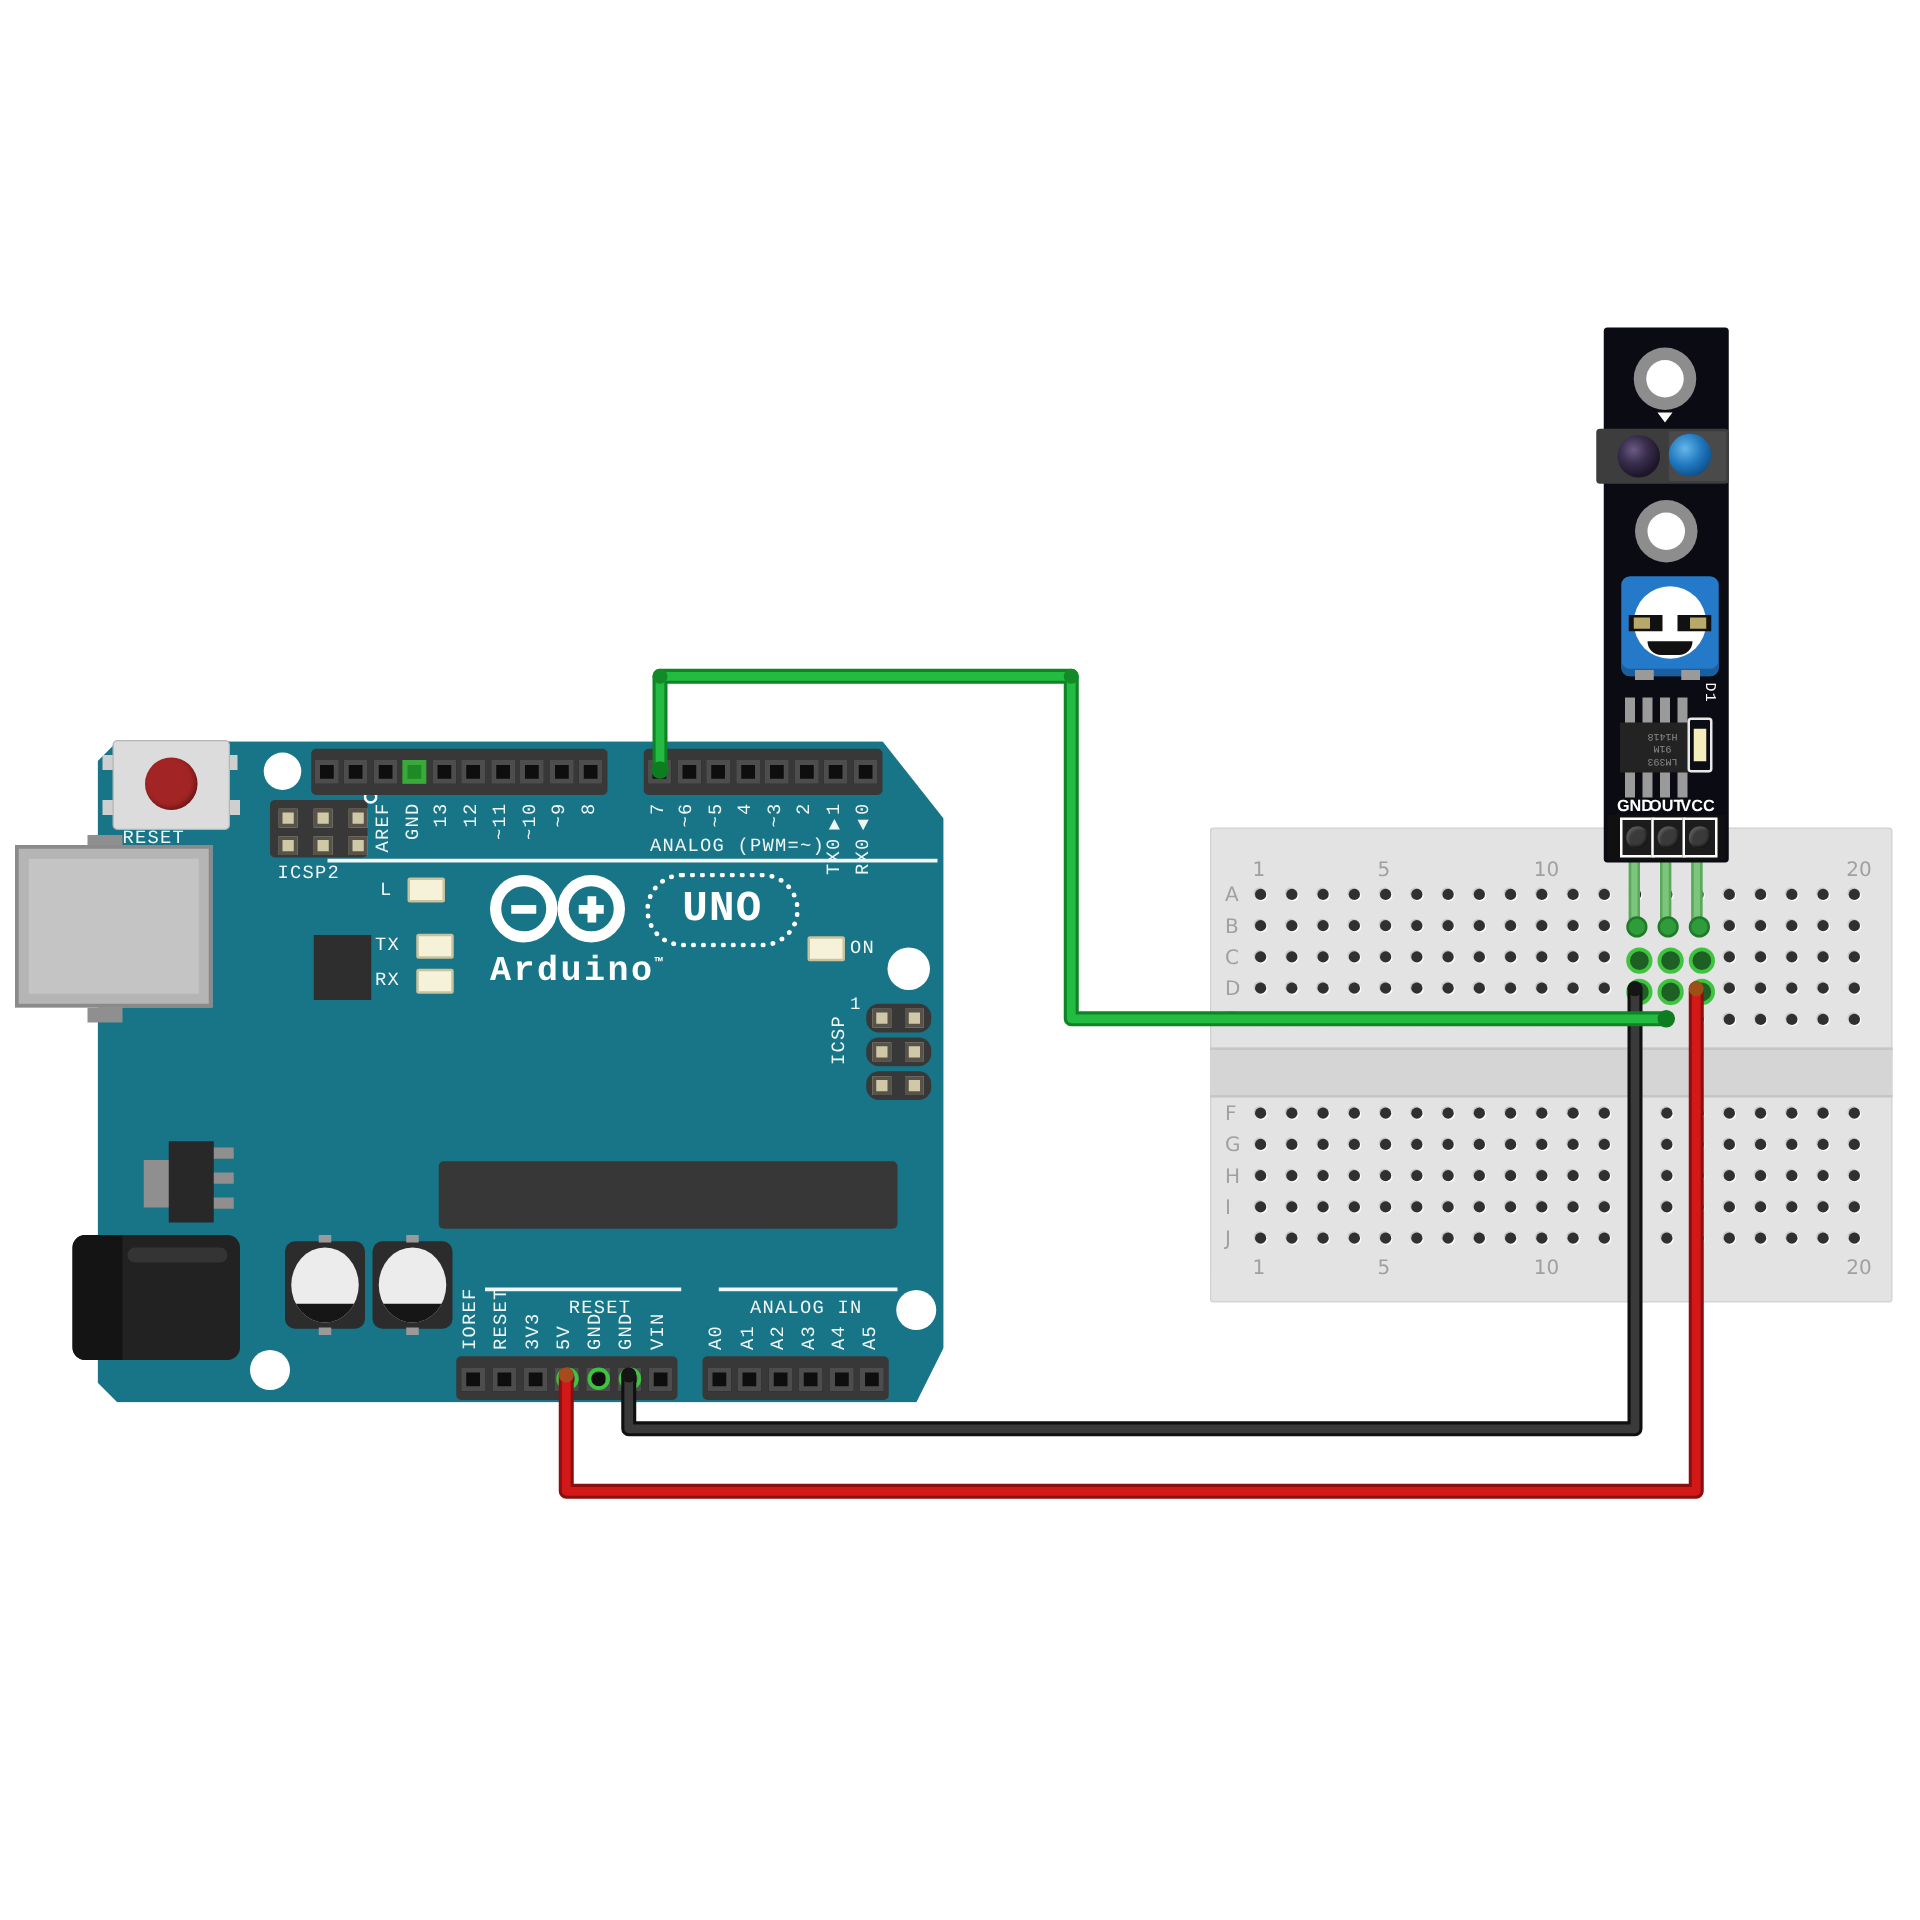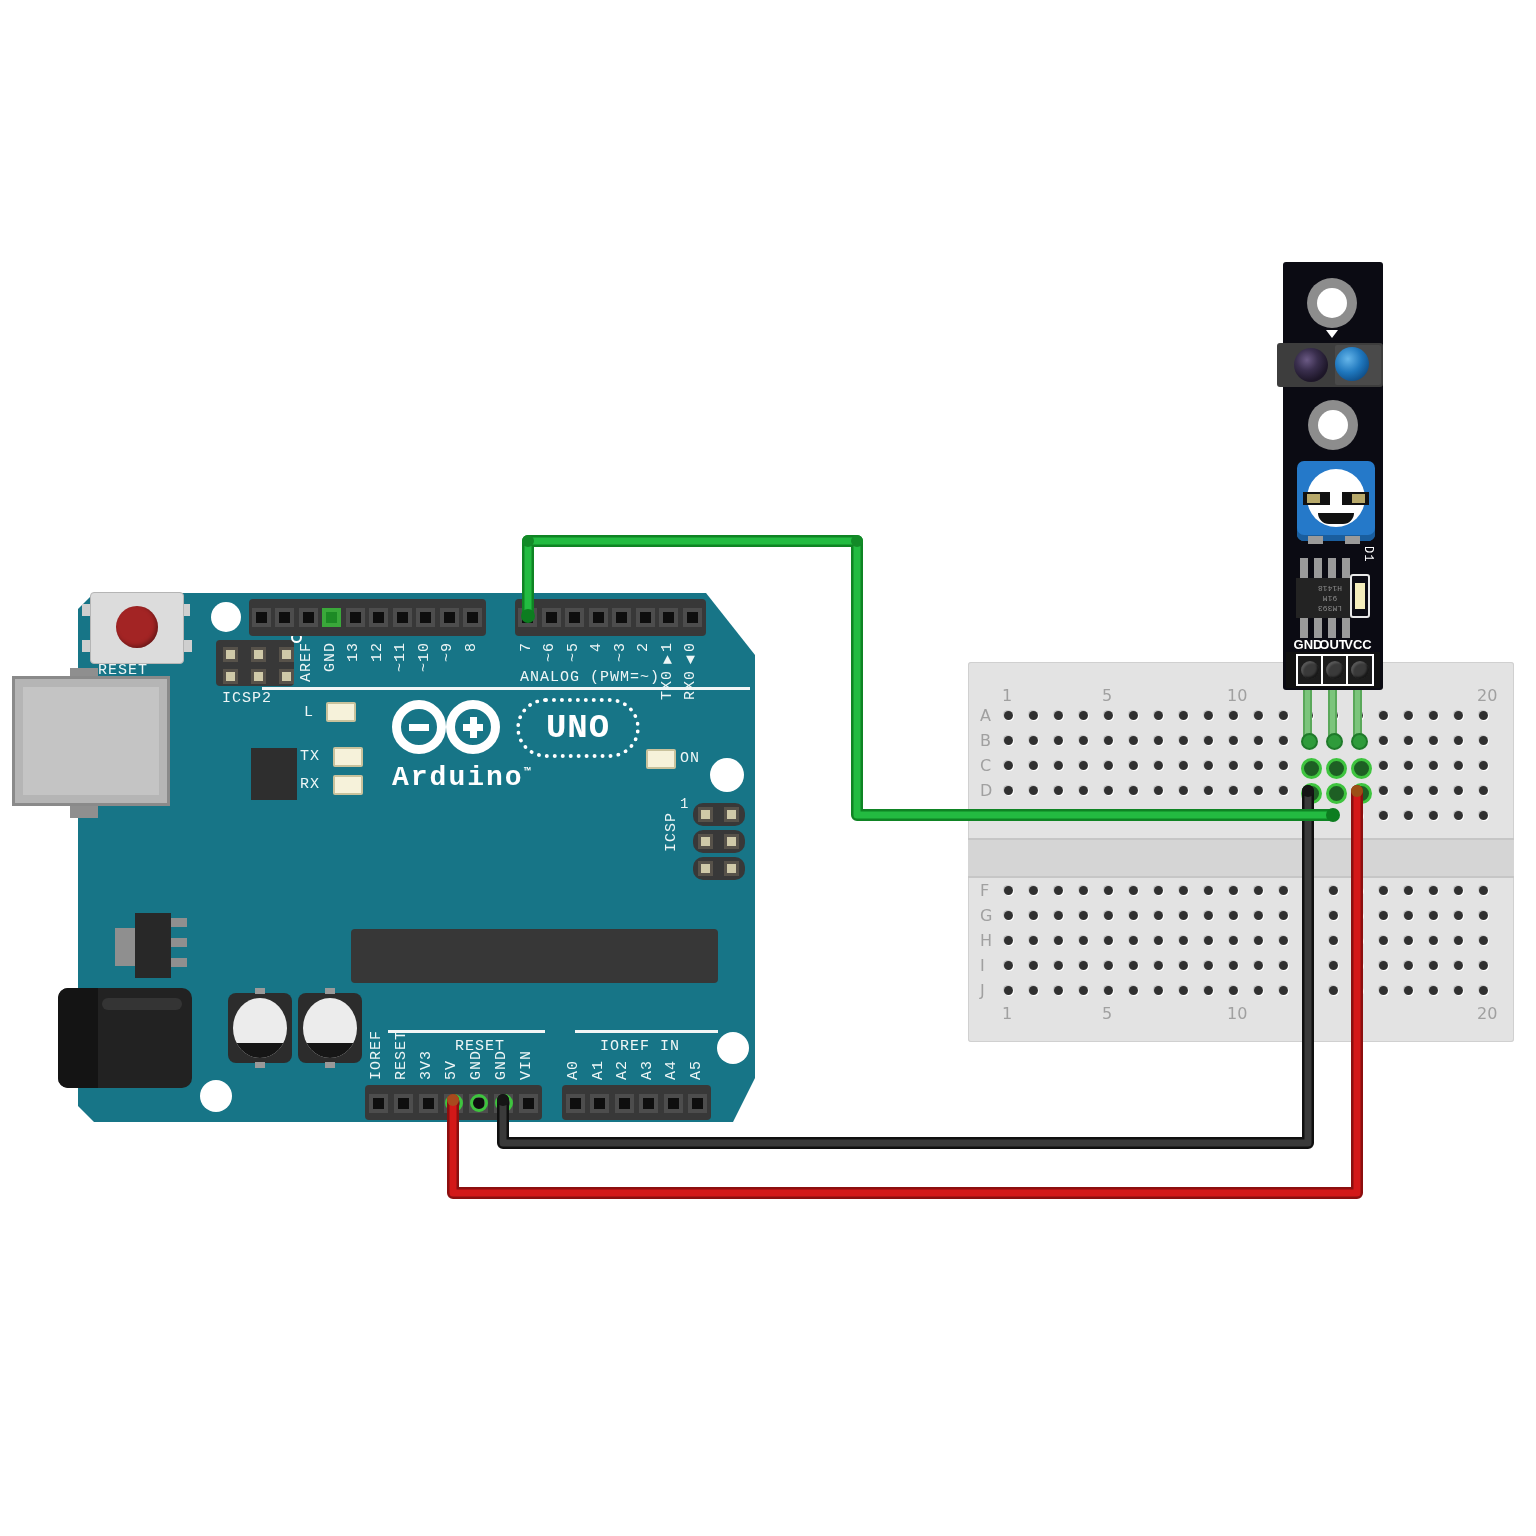--- a/index.html
+++ b/index.html
@@ -138,21 +138,21 @@
   </div>
   <div class="abs" style="left:298px;top:993px;width:64px;height:70px;background:#2c2c2c;border-radius:8px;">
     <div class="cap-disc"></div>
     <div class="abs" style="left:27px;top:-5px;width:10px;height:6px;background:#9a9a9a;"></div>
     <div class="abs" style="left:27px;top:69px;width:10px;height:6px;background:#9a9a9a;"></div>
   </div>
 
   <div class="abs white-line" style="left:388px;top:1030px;width:157px;"></div>
   <div class="abs white-line" style="left:575px;top:1030px;width:143px;"></div>
   <div class="abs board-label" style="left:455px;top:1038px;">RESET</div>
-  <div class="abs board-label" style="left:600px;top:1038px;">IOREF IN</div>
+  <div class="abs board-label" style="left:600px;top:1038px;">ANALOG IN</div>
 
   <div class="abs header-strip" style="left:365px;top:1085px;width:177px;height:35px;"></div>
   <div class="abs header-strip" style="left:562px;top:1085px;width:149px;height:35px;"></div>
 
   <div id="pins-layer" class="abs" style="left:0;top:0;width:1536px;height:1536px;">
       <div class="pin-sq" style="left:251.5px;top:608px;"></div>
       <div class="pin-sq" style="left:275px;top:608px;"></div>
       <div class="pin-sq" style="left:298.5px;top:608px;"></div>
       <div class="vlabel" style="left: 299px; top: 642px;"><span>AREF</span></div>
       <div class="pin-sq green" style="left:322px;top:608px;"></div>

